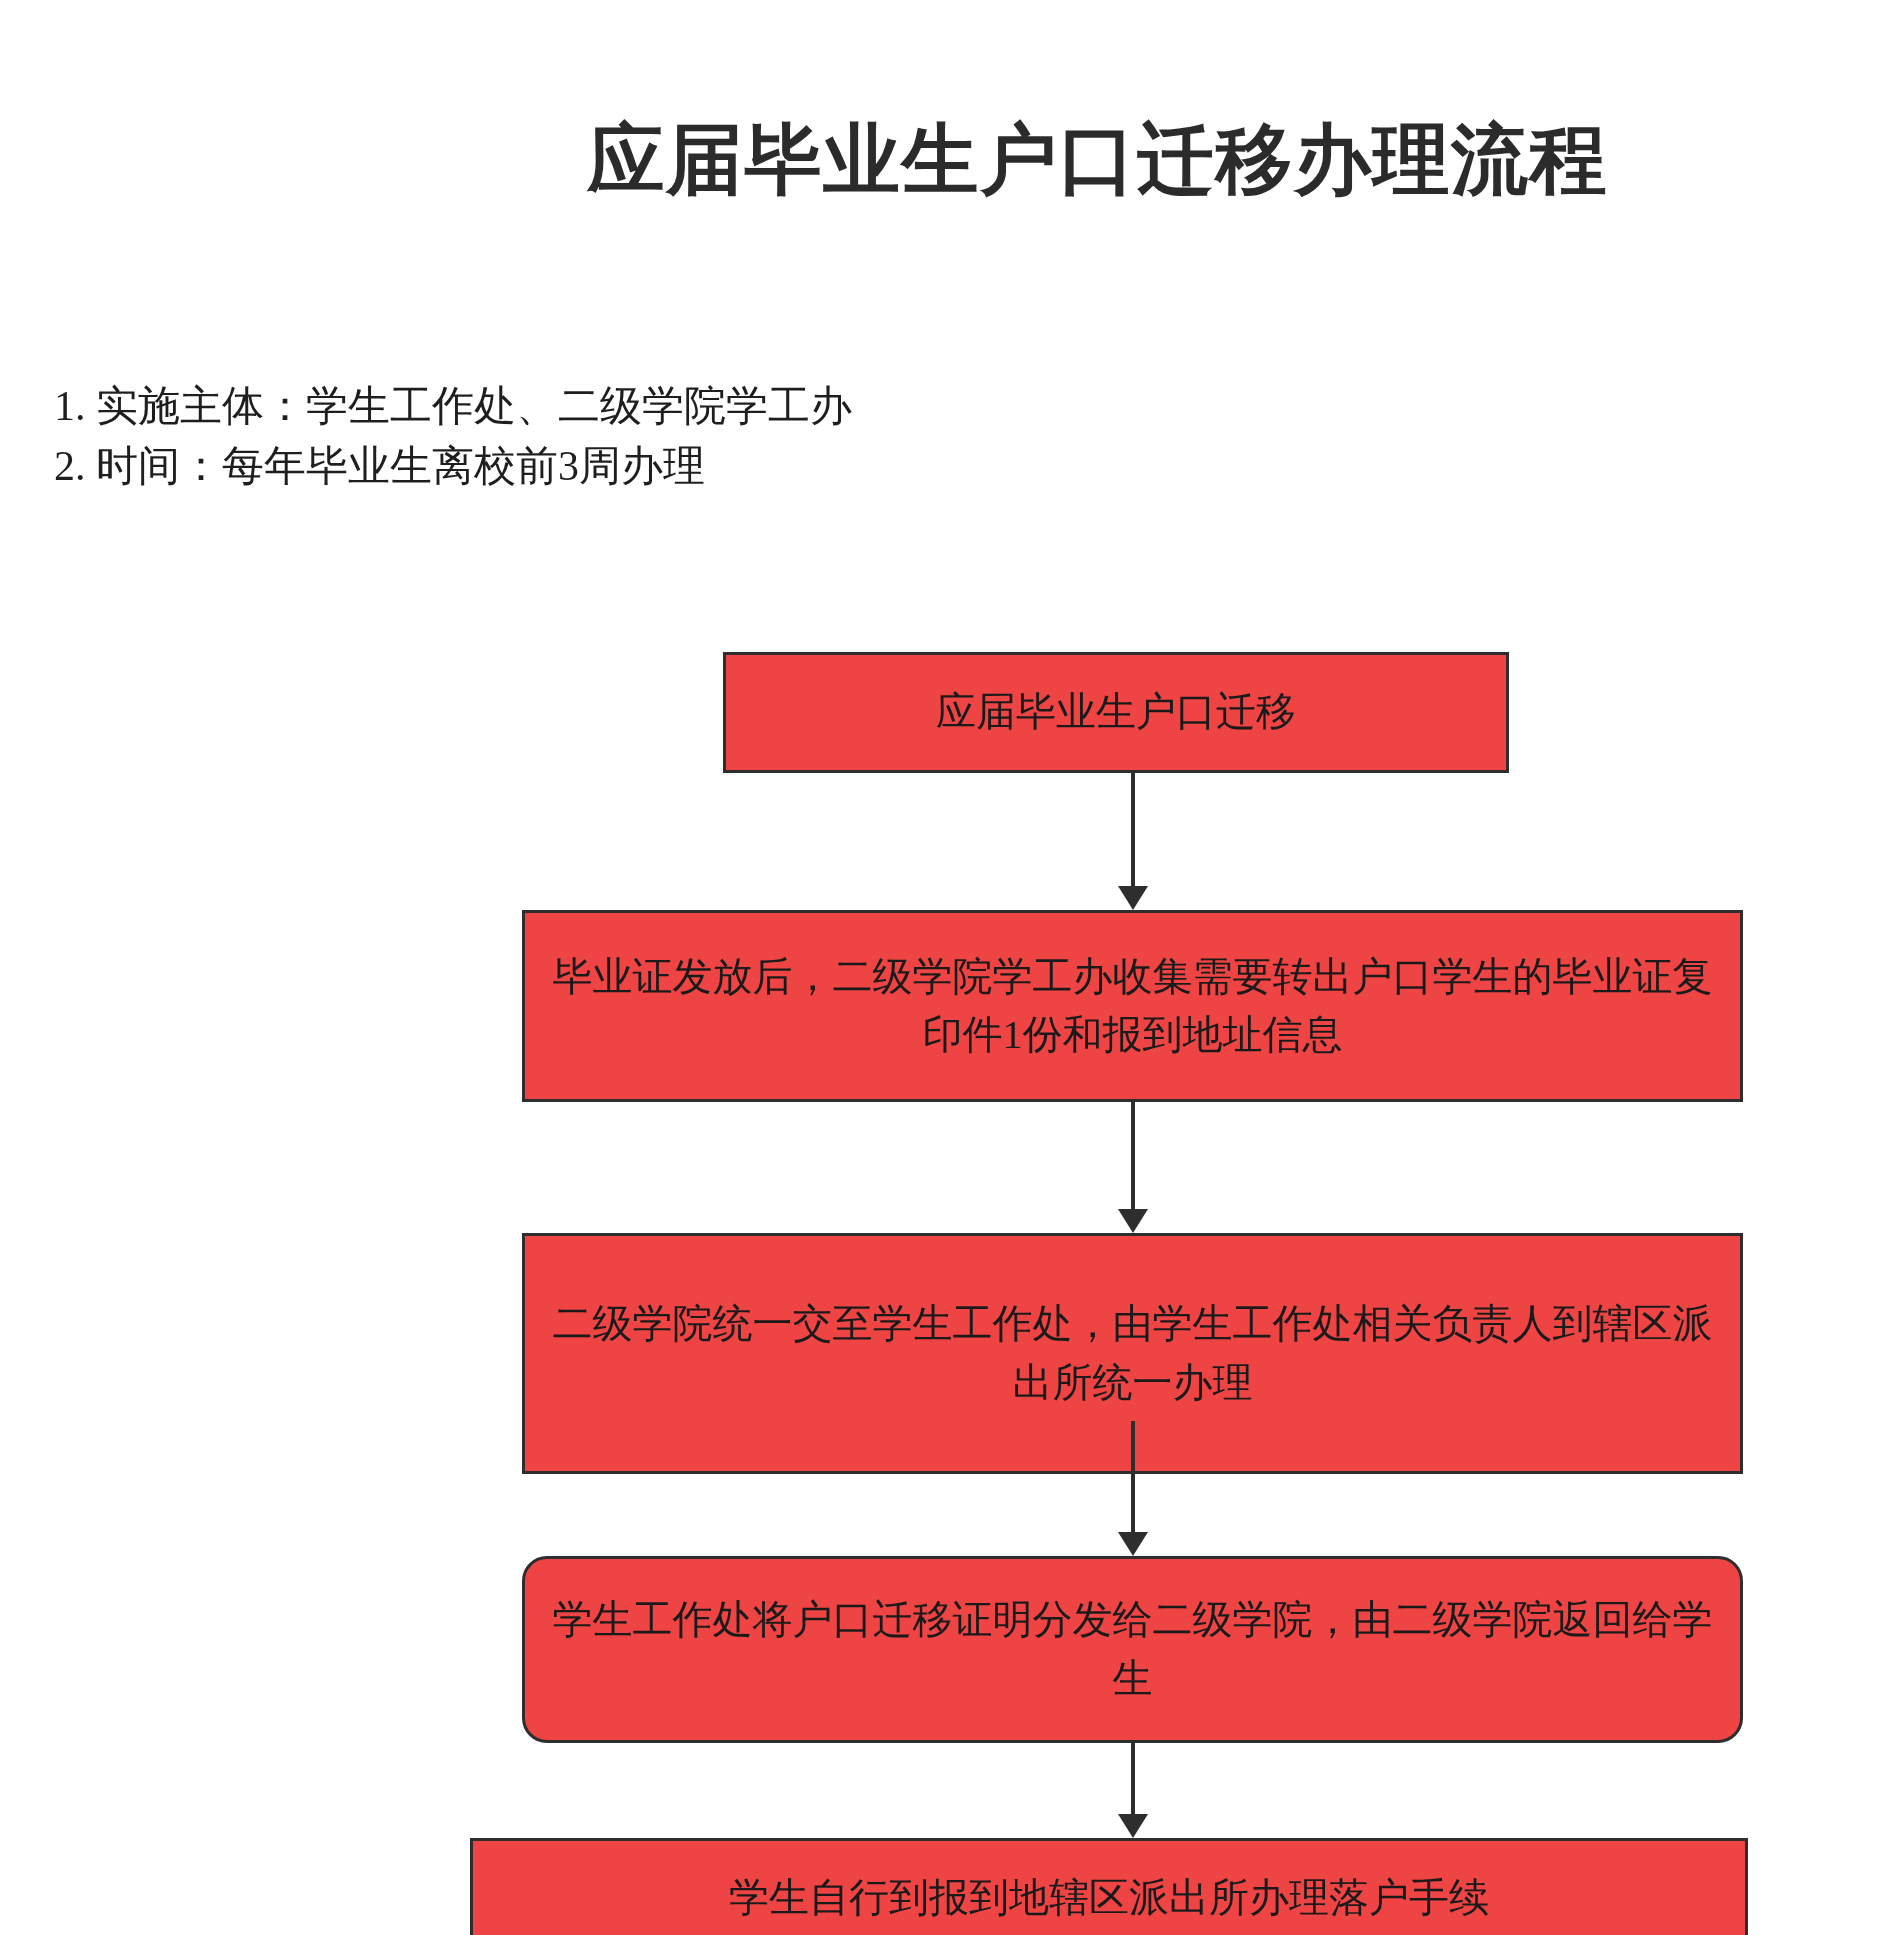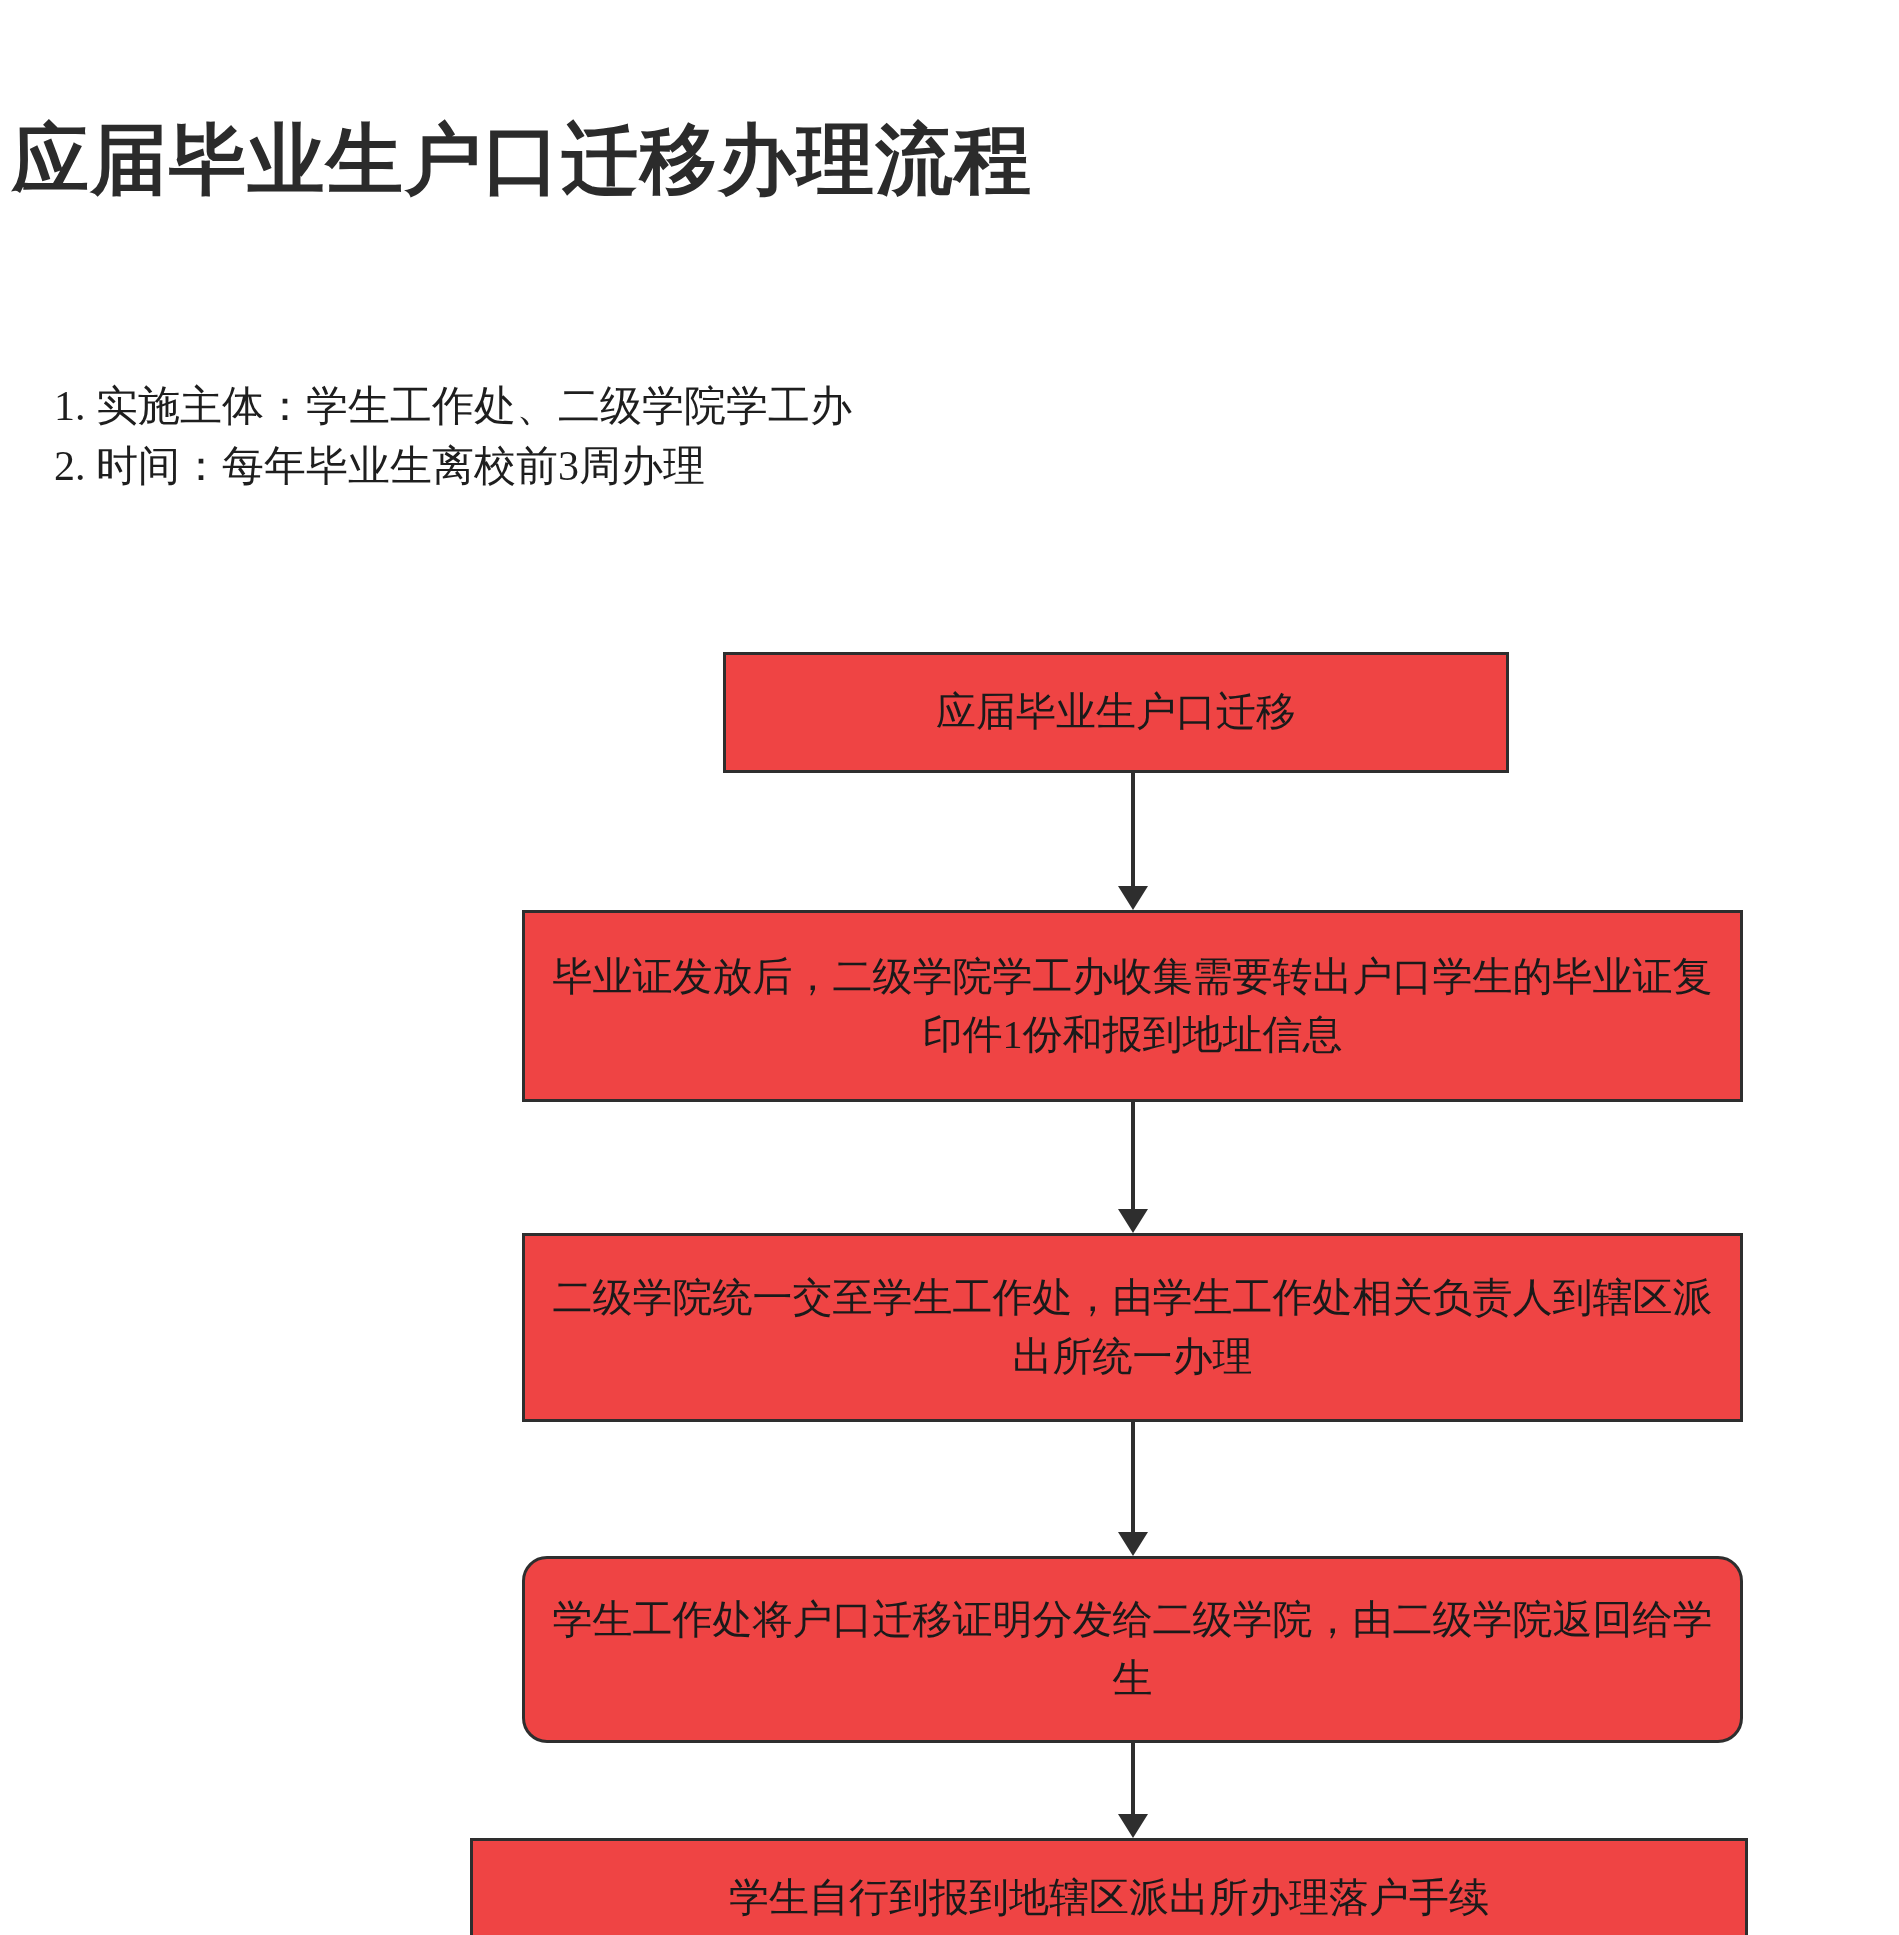--- a/index.html
+++ b/index.html
@@ -15,29 +15,28 @@
     color: #262626;
     overflow: hidden;
   }
 
   
   .doc-title {
     position: absolute;
     left: 0;
     top: 116px;
     width: 1608px;
-    text-align: left;
+    text-align: right;
     font-size: 77px;
     line-height: 1.15;
     font-weight: 700;
     letter-spacing: 1.5px;
     color: #2b2b2b;
     font-family: "DejaVu Sans", "Liberation Sans", sans-serif;
     white-space: nowrap;
-    margin-left: 12px;
   }
 
   
   .meta-list {
     position: absolute;
     left: 54px;
     top: 377px;
     width: 1316px;
   }
   .meta-line {
@@ -71,21 +70,21 @@
     font-size: 40px;
     line-height: 1.46;
     color: #1a1a1a;
     padding: 0 11.6px;
     font-family: "Liberation Serif", "DejaVu Serif", serif;
   }
 
   
   #node-start   { left: 723px; top: 652px; width: 786px; height: 121px; }
   #node-collect { left: 522px; top: 910px; width: 1221px; height: 192px; }
-  #node-submit  { left: 522px; top: 1233px; width: 1221px; height: 189px; }
+  #node-submit  { left: 522px; top: 1233px; width: 1221px; height: 241px; }
   #node-return  { left: 522px; top: 1556px; width: 1221px; height: 187px; border-radius: 25px; }
   #node-final   { left: 470px; top: 1838px; width: 1278px; height: 120px; }
 
   
   .connector {
     position: absolute;
     left: 1131px;
     width: 4.3px;
     background: #2e2e2e;
   }

